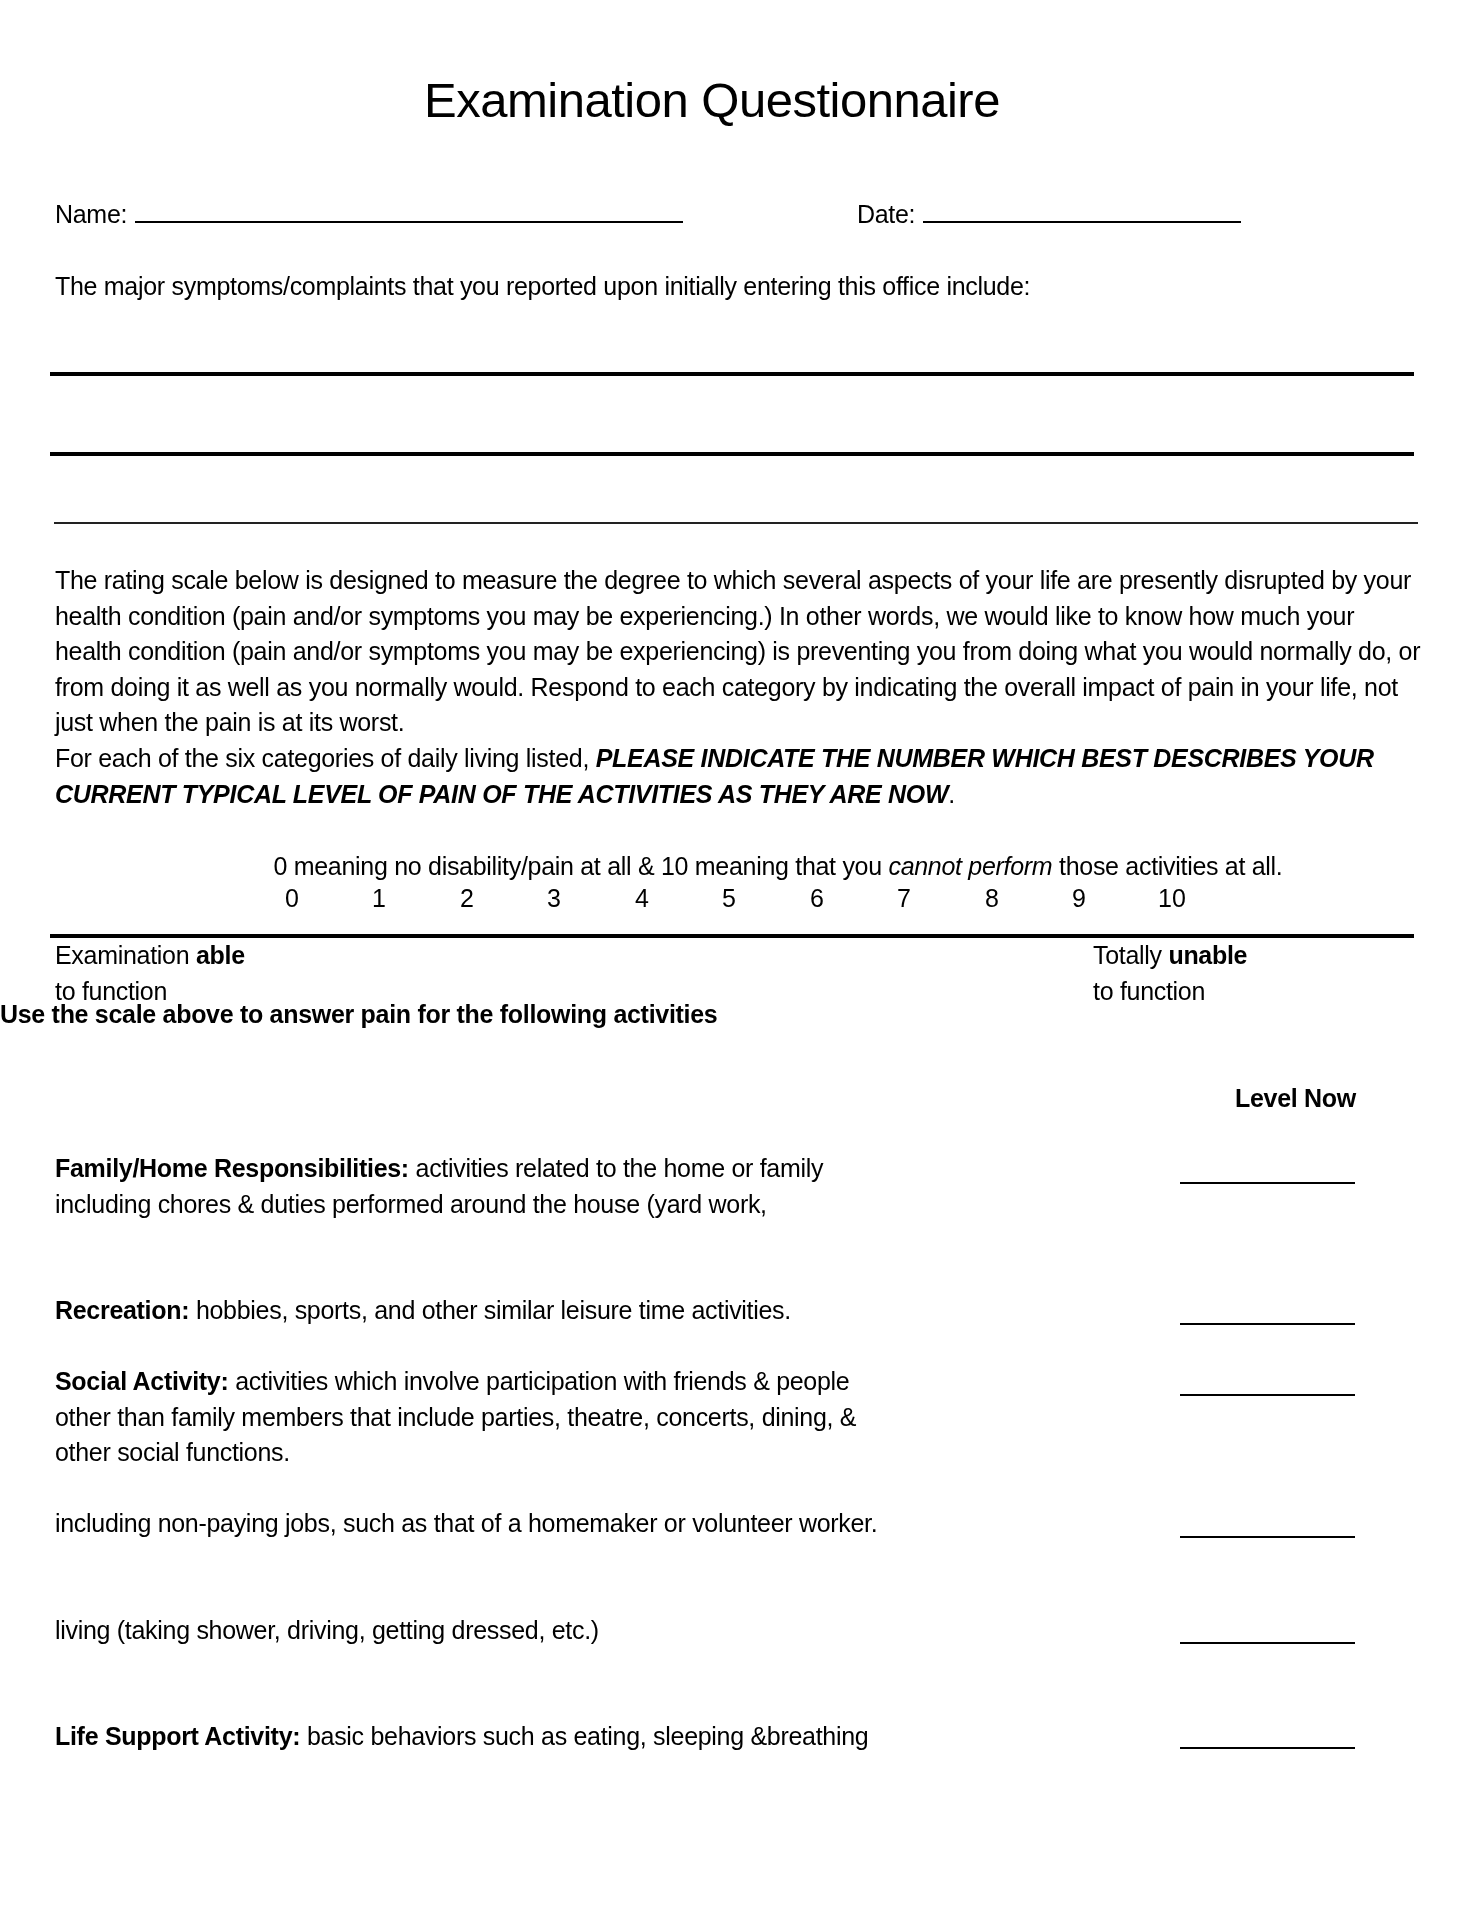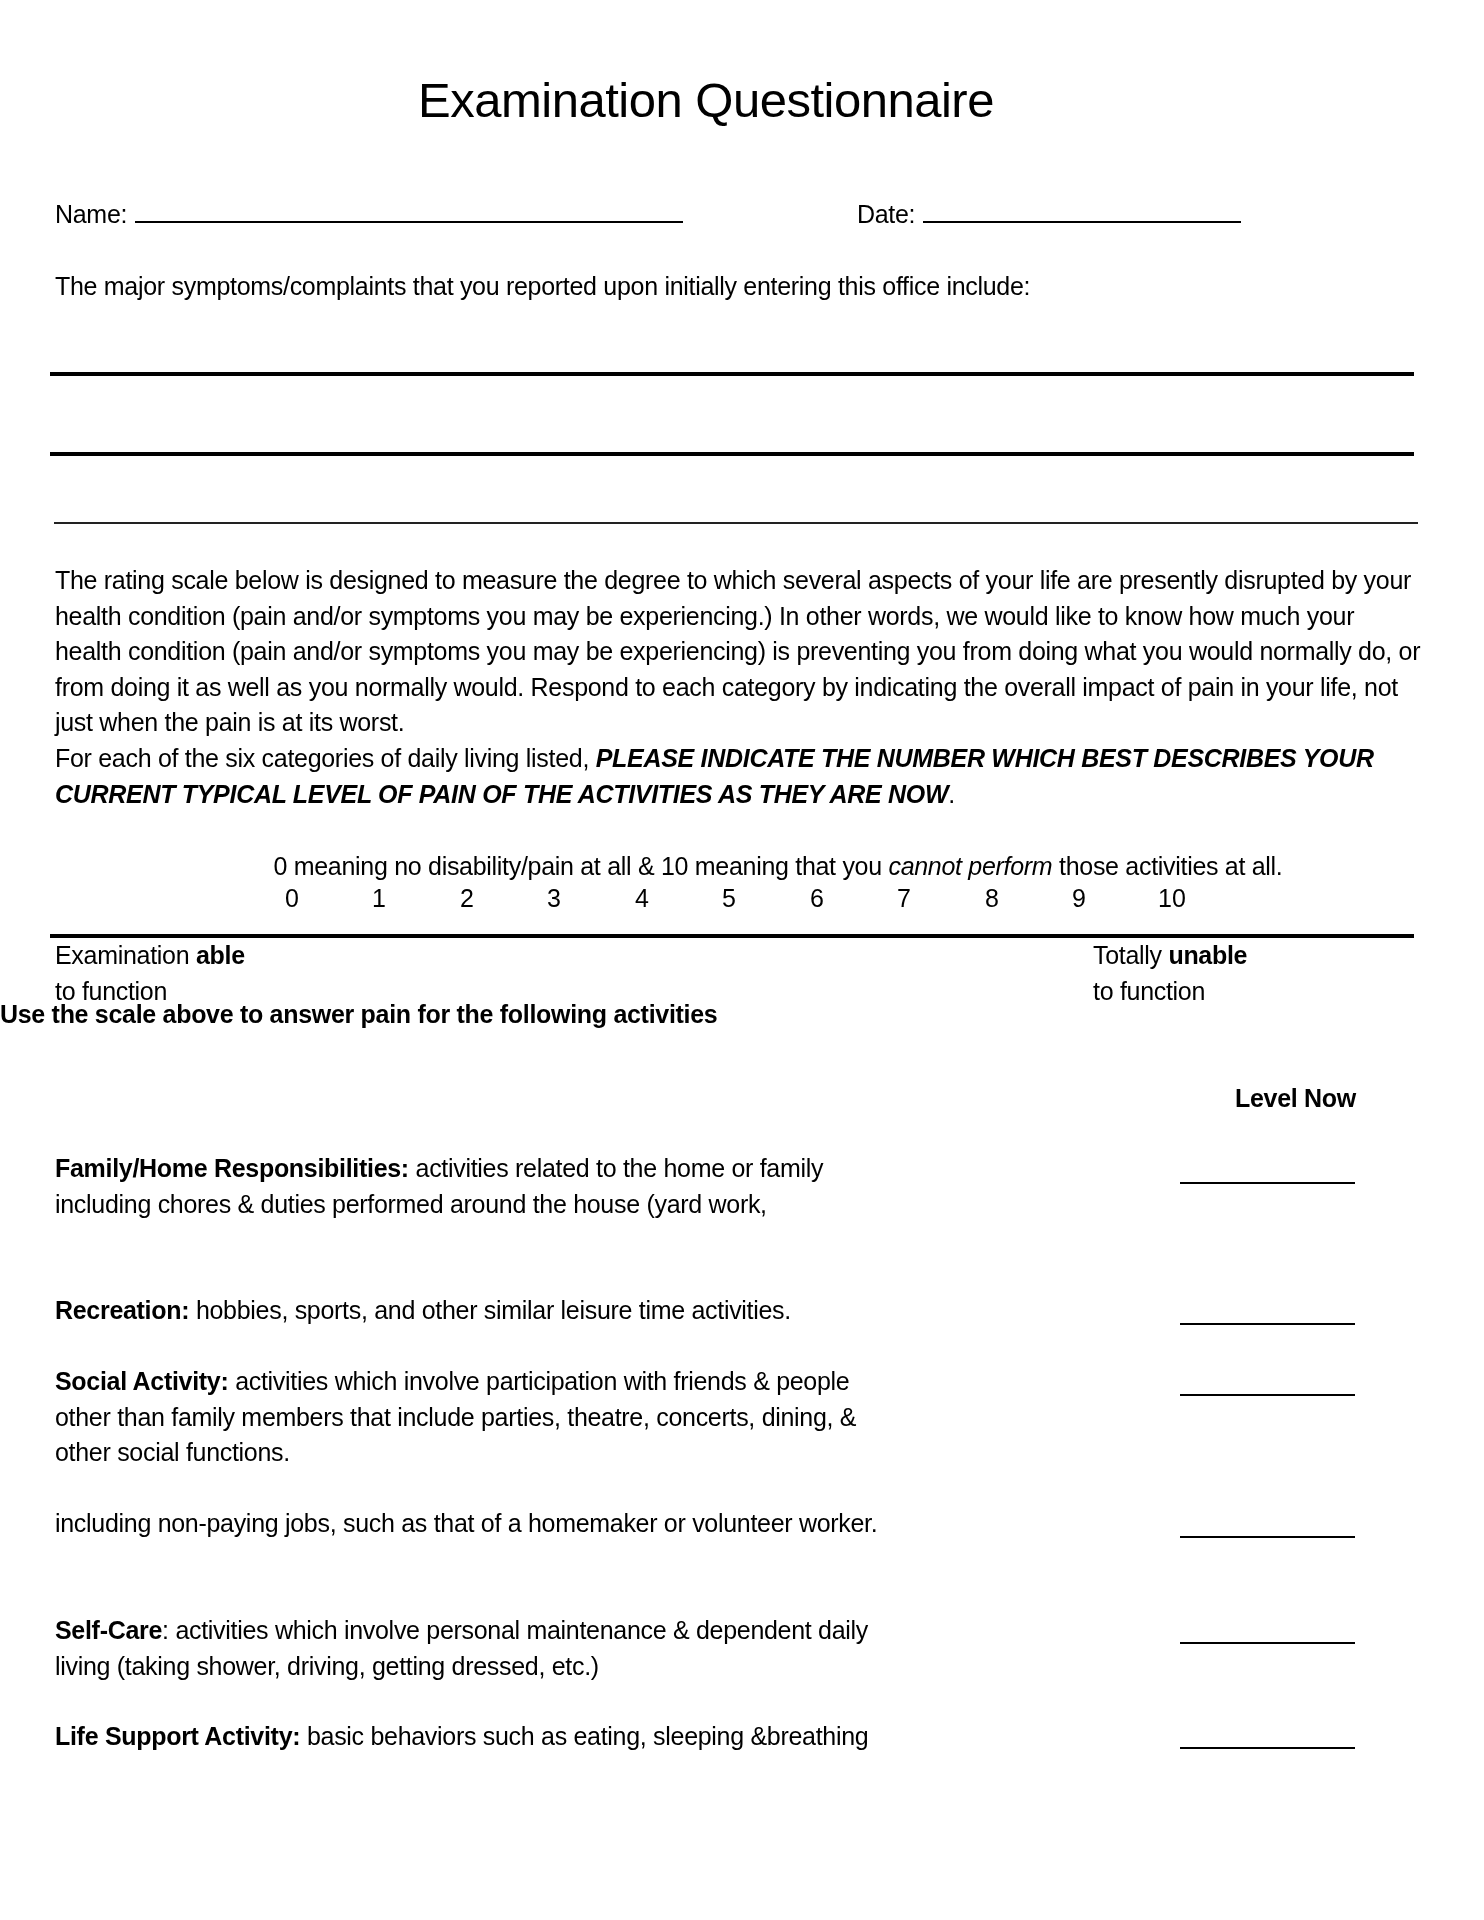--- a/index.html
+++ b/index.html
@@ -1,19 +1,19 @@
 <!DOCTYPE html>
 <html><head>
 <meta charset="utf-8">
 <style>
   html, body { margin:0; padding:0; background:#ffffff; }
   body { width:1484px; height:1920px; position:relative; overflow:hidden;
          font-family:"Liberation Sans", sans-serif; color:#000; }
   .abs { position:absolute; }
-  .title { left:0; width:1412px; top:72px; text-align:center; font-size:49px; font-weight:normal; letter-spacing:-0.5px; }
+  .title { left:0; width:1412px; top:72px; text-align:center; font-size:49px; font-weight:normal; letter-spacing:-0.5px;padding-left:6px; }
   .txt { font-size:25px; line-height:36px; white-space:nowrap; letter-spacing:-0.3px; }
   .blank { display:inline-block; border-bottom:2px solid #000; height:22px; vertical-align:baseline; margin-left:8px; }
   .rule-thick { left:50px; width:1364px; height:4px; background:#000; }
   .rule-thin { left:54px; width:1364px; height:2px; background:#222; }
   .para { left:55px; width:1370px; font-size:25px; line-height:35.6px; letter-spacing:-0.3px; }
   .para p { margin:0; }
   .bi { font-weight:bold; font-style:italic; }
   .caption { left:0; width:1480px; text-align:center;margin-left:38px; }
   .scale-num { position:absolute; top:884px; font-size:25px; width:40px; text-align:center; }
   .item { left:55px; width:1000px; font-size:25px; line-height:35.6px; letter-spacing:-0.3px; }
@@ -92,21 +92,20 @@
   <div>other social functions.</div>
 </div>
 <div class="abs answer" style="top:1394px;"></div>
 
 <div class="abs item" style="top:1506px;">
   <div>including non-paying jobs, such as that of a homemaker or volunteer worker.</div>
 </div>
 <div class="abs answer" style="top:1536px;"></div>
 
 <div class="abs item" style="top:1613px;">
-  <div><b>Self-Care</b><span>:</span> <span>activities which involve personal maintenance &amp; dependent daily</span></div>
   <div>living (taking shower, driving, getting dressed, etc.)</div>
 </div>
 <div class="abs answer" style="top:1642px;"></div>
 
 <div class="abs item" style="top:1719px;">
   <div><b>Life Support Activity:</b> <span>basic behaviors such as eating, sleeping &amp;breathing</span></div>
 </div>
 <div class="abs answer" style="top:1747px;"></div>
 
 </body></html>

